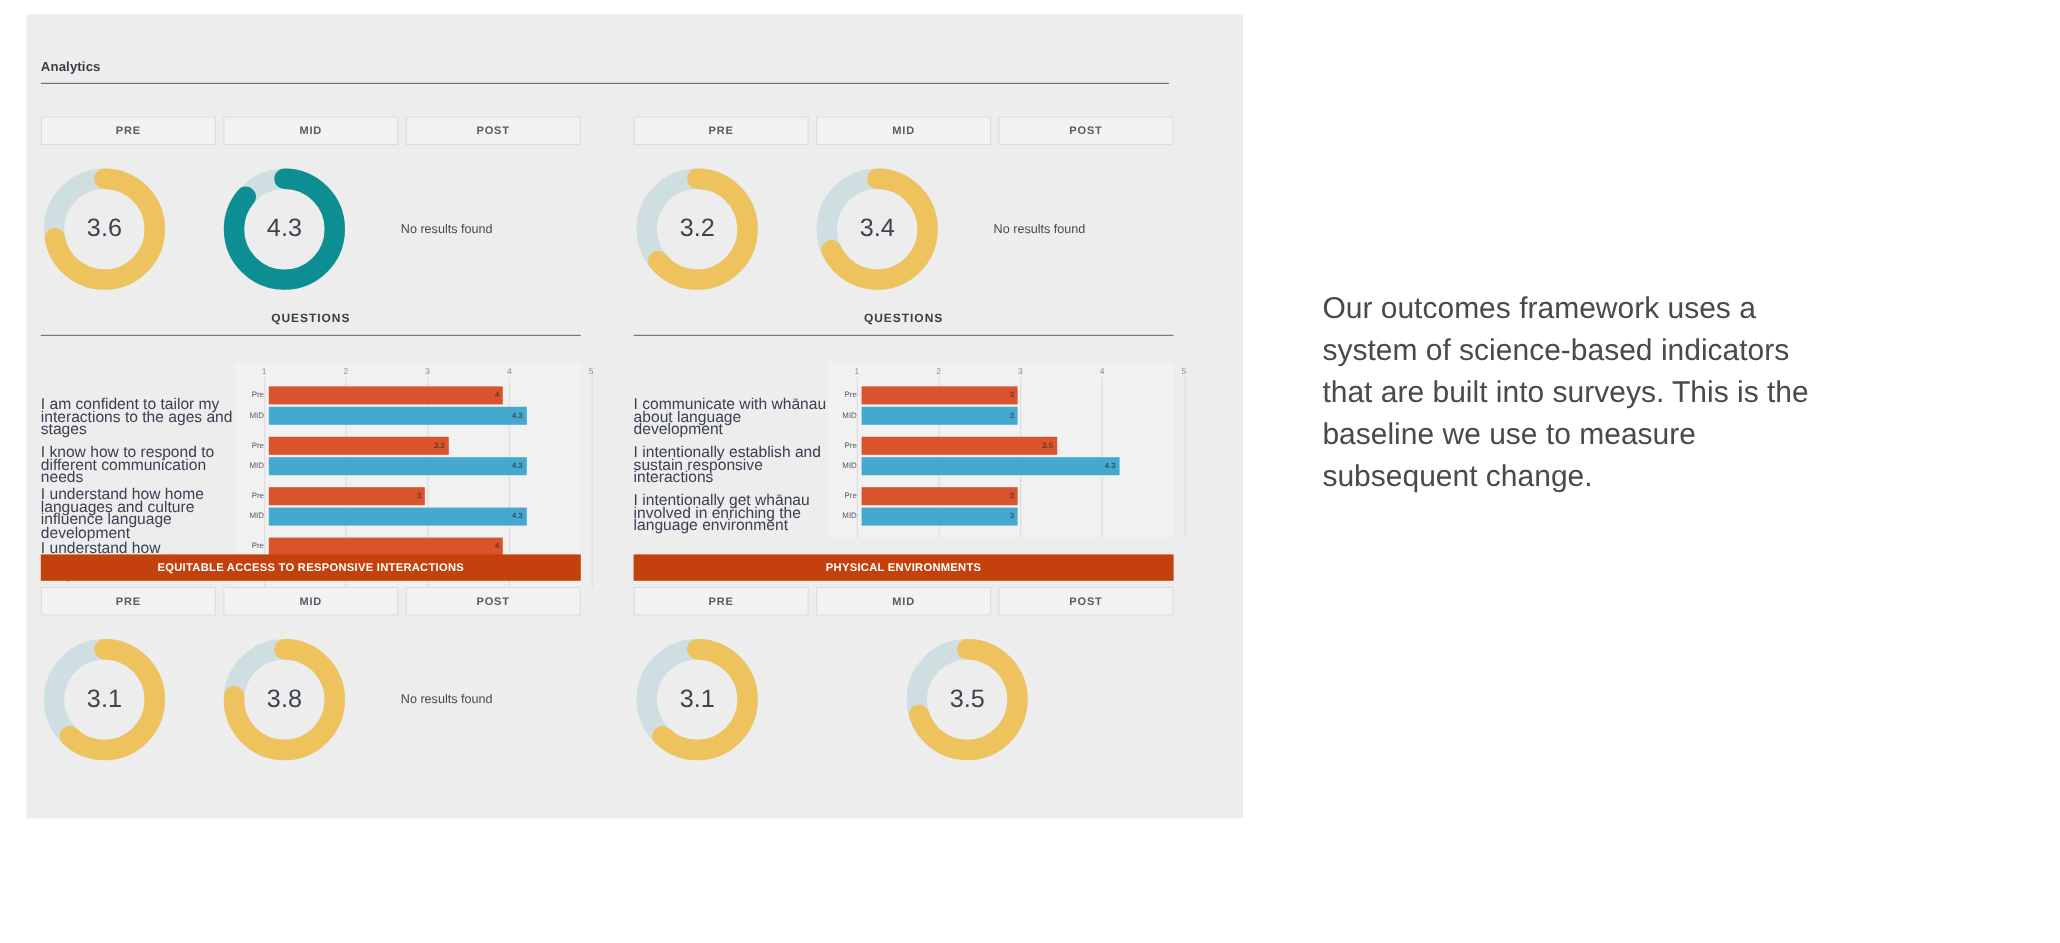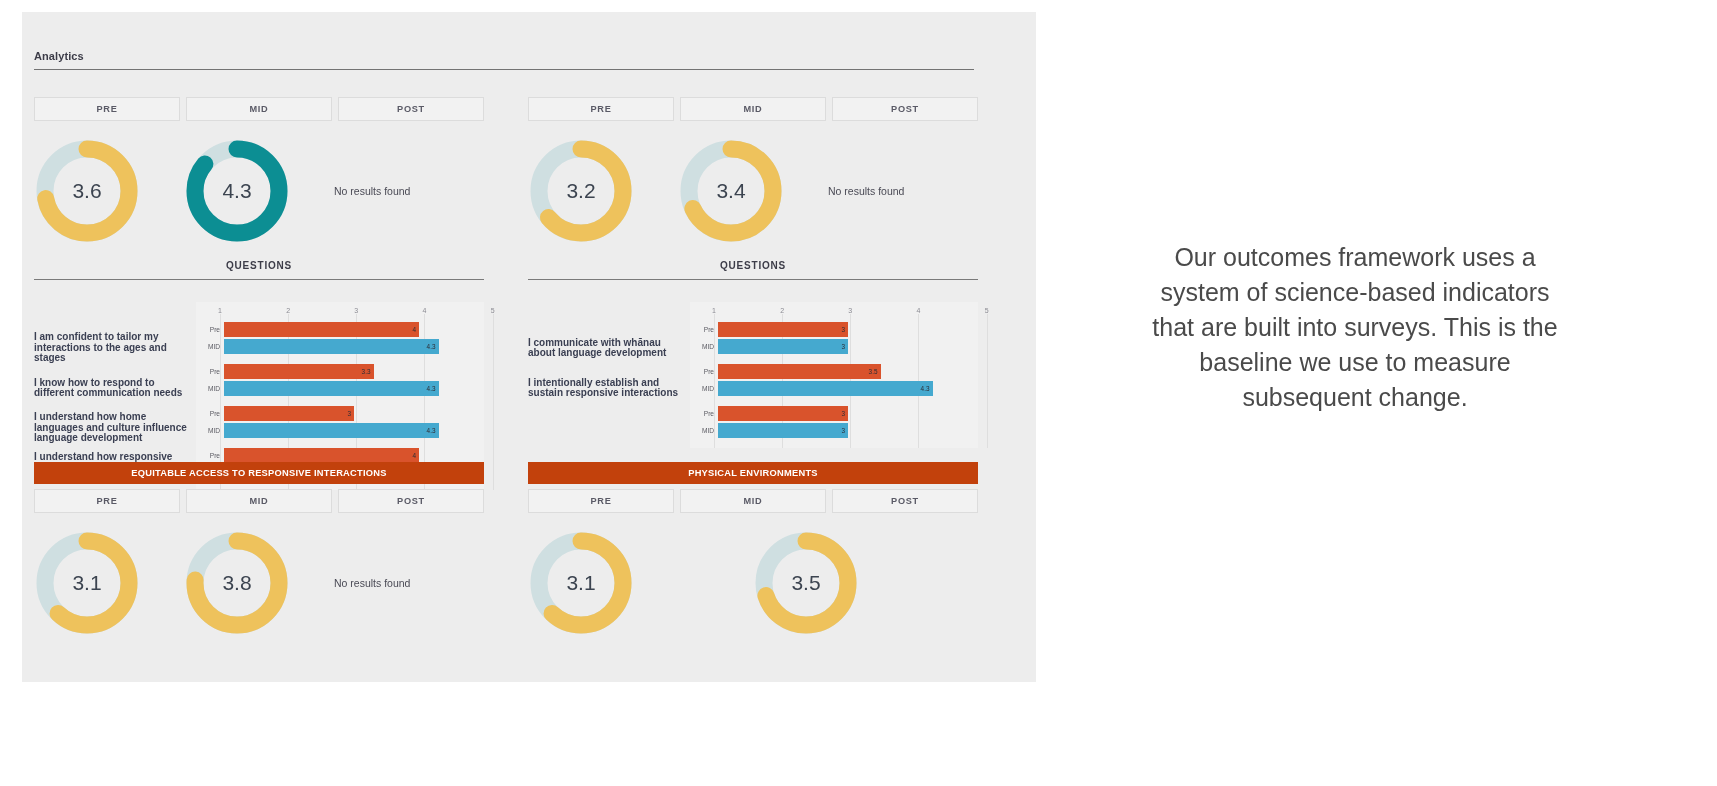--- a/index.html
+++ b/index.html
@@ -60,22 +60,22 @@
   .q-a{left:12px;top:248px;}
   .q-b{left:506px;top:248px;}
   .q-title{
     font-size:10px;font-weight:bold;color:#3c3c48;letter-spacing:0.8px;
     text-align:center;padding-bottom:8px;border-bottom:1px solid #7a7a7a;
     margin:0 0 0 0;
   }
   .q-body{display:flex;margin-top:22px;}
   .q-labels{width:162px;padding-top:26px;}
   .q-label{
-    height:40px;font-size:10px;line-height:10.5px;color:#3a3f52;
-    display:flex;align-items:center;font-weight:bold;
+    height:40px;font-size:13px;line-height:10.5px;color:#3a3f52;
+    display:flex;align-items:center;
   }
   .q-chart{
     flex:1;position:relative;background:#f1f1f1;padding-top:0;
   }
   .axis{position:relative;height:20px;}
   .axis .tick{
     position:absolute;top:5px;font-size:7px;color:#8a8a92;transform:translateX(-50%);
   }
   .gridlines{position:absolute;left:0;top:0;right:0;bottom:0;pointer-events:none;}
   .gridlines i{position:absolute;top:12px;bottom:0;width:1px;background:#dedede;}
@@ -92,22 +92,22 @@
     position:absolute;left:0;top:0;height:15px;
     display:flex;align-items:center;justify-content:flex-end;
     font-size:6.4px;color:#2d2d35;padding-right:3px;box-sizing:border-box;
   }
   .bar.pre{background:#d9532c;}
   .bar.mid{background:#45a9cf;}
   .group-sep{height:2px;}
 
   
   .caption{
-    position:absolute;left:1145px;top:240px;width:420px;
-    font-size:25px;line-height:35px;color:#4a4a4a;font-weight:400;text-align:center;
+    position:absolute;left:1102px;top:240px;width:420px;
+    font-size:25px;line-height:35px;color:#4a4a4a;font-weight:400;
   }
 </style>
 </head>
 <body>
 
 <div class="dashboard">
 
   <div class="analytics-title">Analytics</div>
 
   <div class="panel panel-a">
@@ -259,20 +259,21 @@
         </div>
     </div>
   </div>
 
   <div class="q-block q-b">
     <div class="q-title">QUESTIONS</div>
     <div class="q-body">
       <div class="q-labels">
           <div class="q-label">I communicate with whānau about language development</div>
           <div class="q-label">I intentionally establish and sustain responsive interactions</div>
+          <div class="q-label">I intentionally get whānau involved in enriching the language environment</div>
         </div>
       <div class="q-chart">
           <div class="axis">
             <span class="tick" style="left: calc(0% + 24px);">1</span>
             <span class="tick" style="left: calc(23.6667% + 24px);">2</span>
             <span class="tick" style="left: calc(47.3333% + 24px);">3</span>
             <span class="tick" style="left: calc(71% + 24px);">4</span>
             <span class="tick" style="left: calc(94.6667% + 24px);">5</span>
           </div>
           <div class="gridlines">

